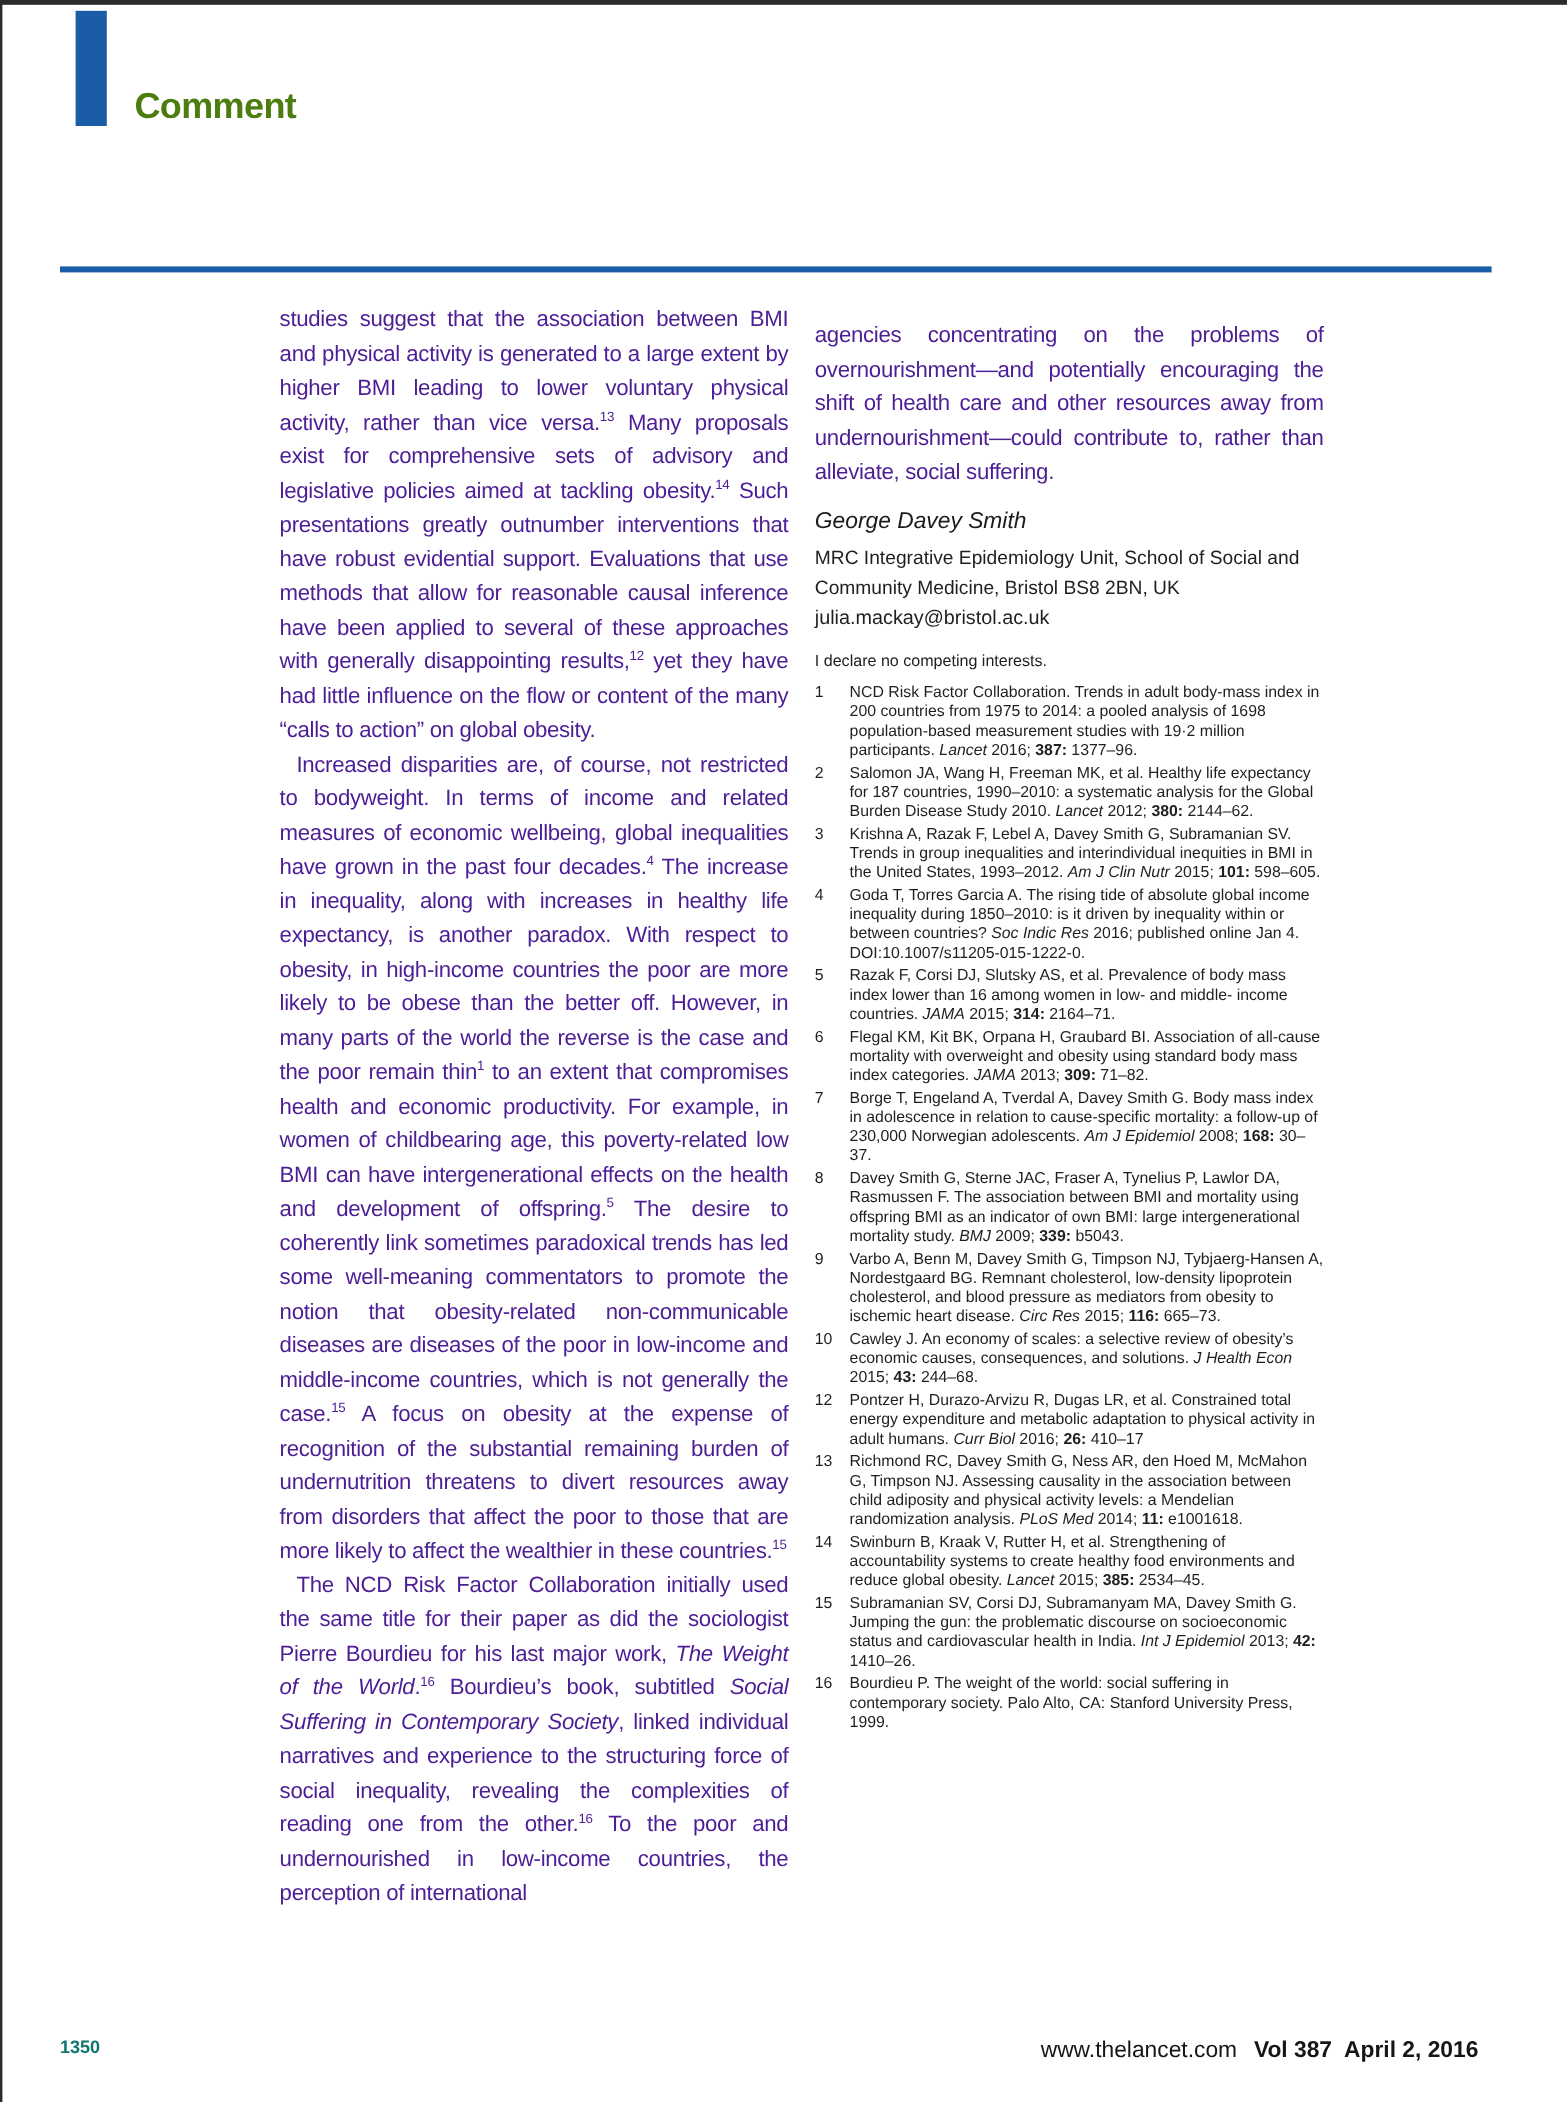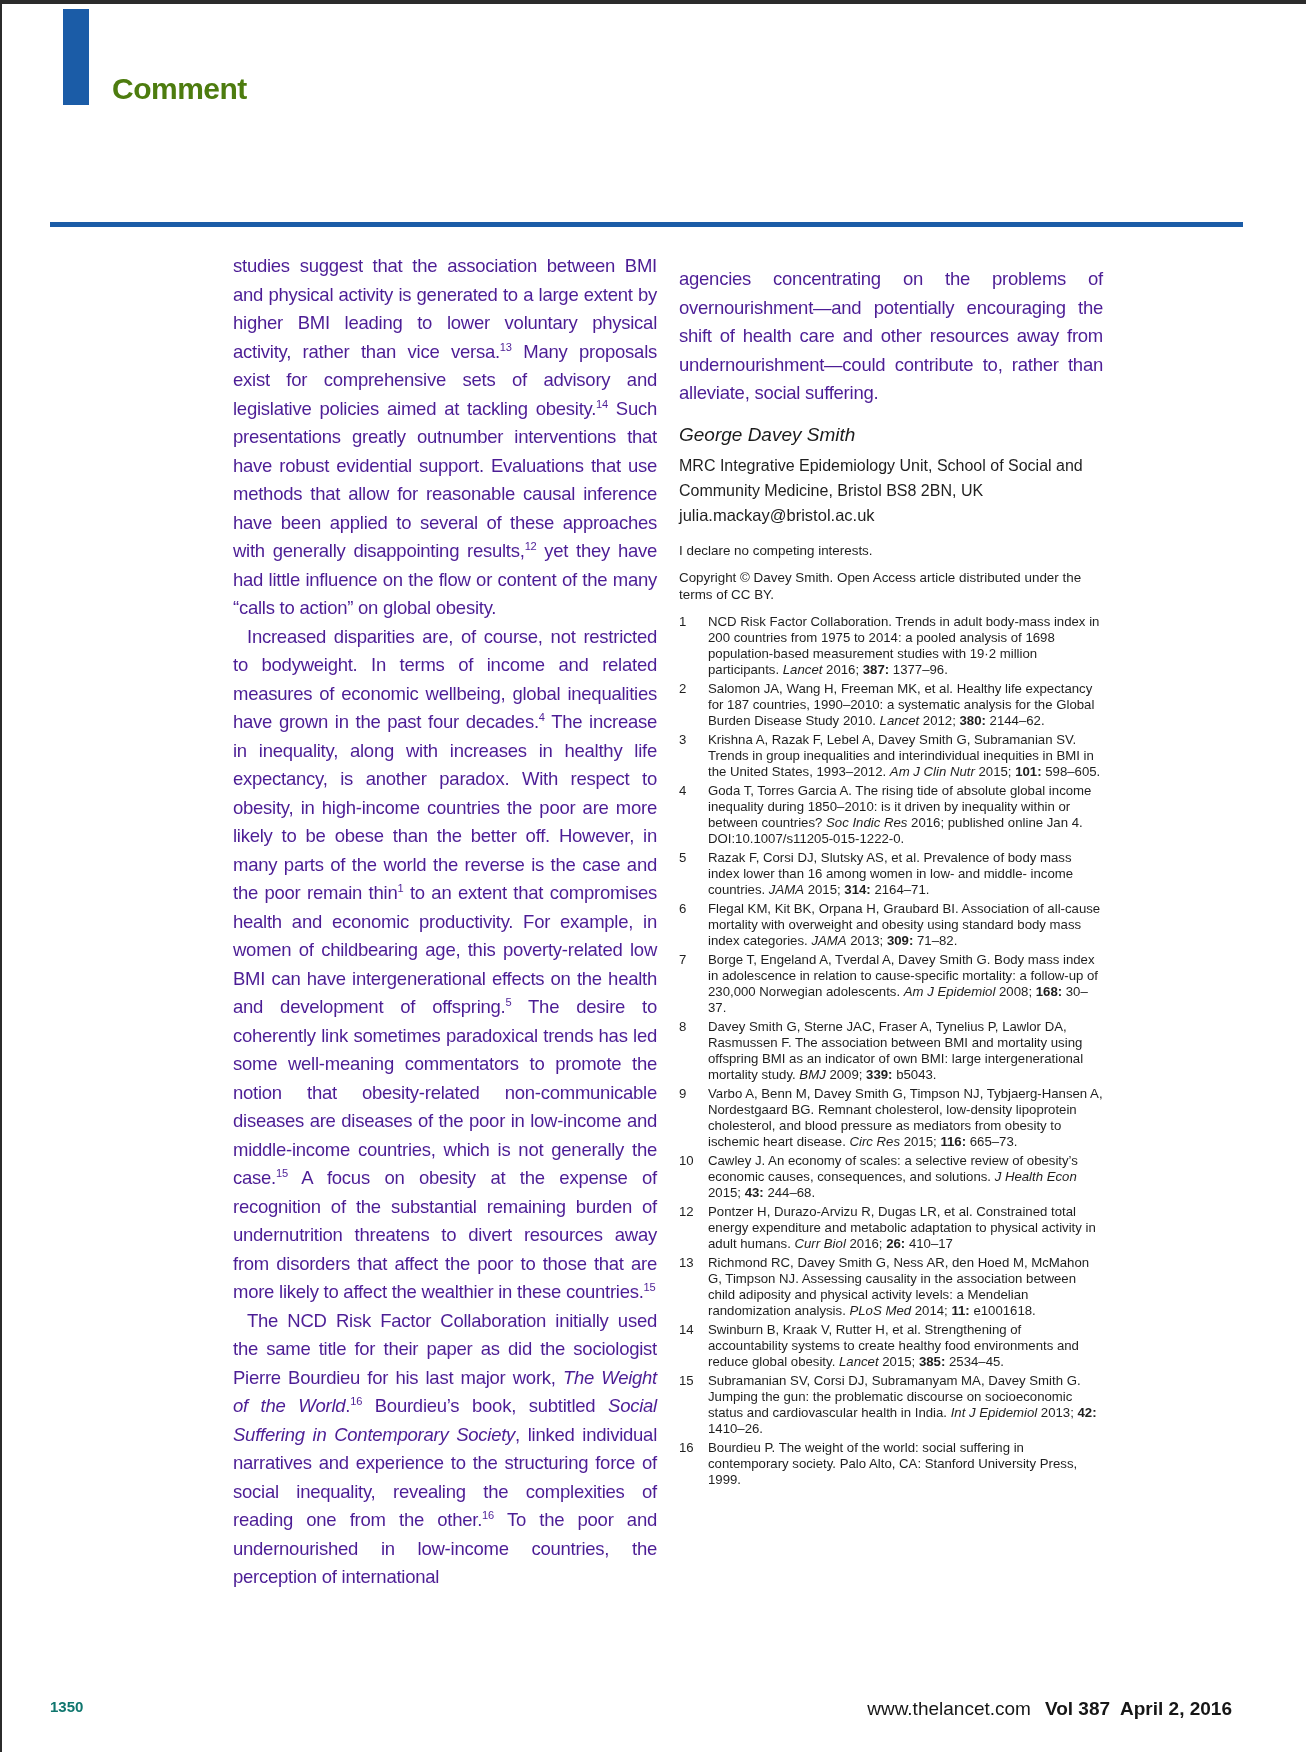--- a/index.html
+++ b/index.html
@@ -120,21 +120,20 @@
   <div class="col-right">
     <div>
         <p class="body-para"><span>agencies concentrating on the problems of overnourishment—and potentially encouraging the shift of health care and other resources away from undernourishment—could contribute to, rather than alleviate, social suffering.</span></p>
       </div>
 
     <div class="author-name">George Davey Smith</div>
     <div class="author-affiliation">MRC Integrative Epidemiology Unit, School of Social and Community Medicine, Bristol BS8 2BN, UK</div>
     <div class="author-email">julia.mackay@bristol.ac.uk</div>
 
     <div class="declaration">I declare no competing interests.</div>
-    <div class="copyright">Copyright © Davey Smith. Open Access article distributed under the terms of CC BY.</div>
 
     <div class="refs">
         <div class="ref-item">
           <span class="ref-num">1</span>
           <span class="ref-text"><span>NCD Risk Factor Collaboration. Trends in adult body-mass index in 200 countries from 1975 to 2014: a pooled analysis of 1698 population-based measurement studies with 19·2 million participants. </span><em>Lancet</em><span> 2016; </span><strong>387:</strong><span> 1377–96.</span></span>
         </div>
         <div class="ref-item">
           <span class="ref-num">2</span>
           <span class="ref-text"><span>Salomon JA, Wang H, Freeman MK, et al. Healthy life expectancy for 187 countries, 1990–2010: a systematic analysis for the Global Burden Disease Study 2010. </span><em>Lancet</em><span> 2012; </span><strong>380:</strong><span> 2144–62.</span></span>
         </div>

